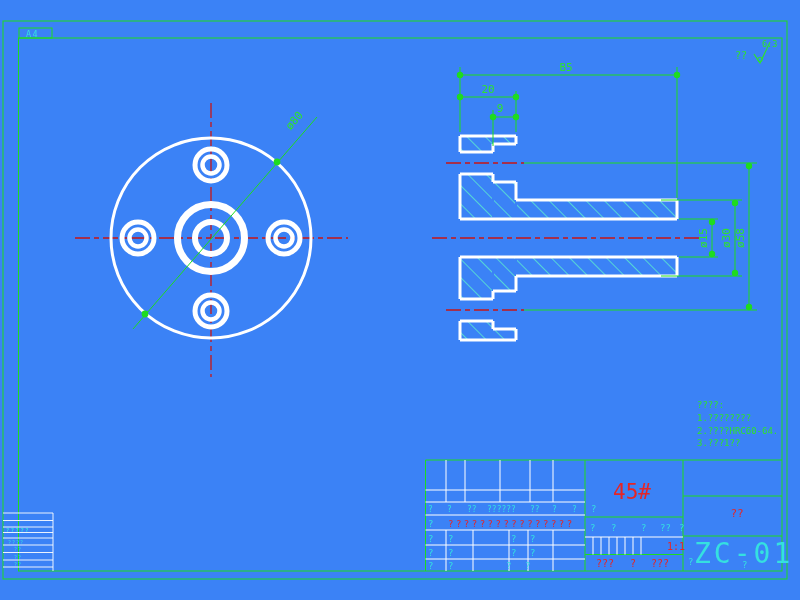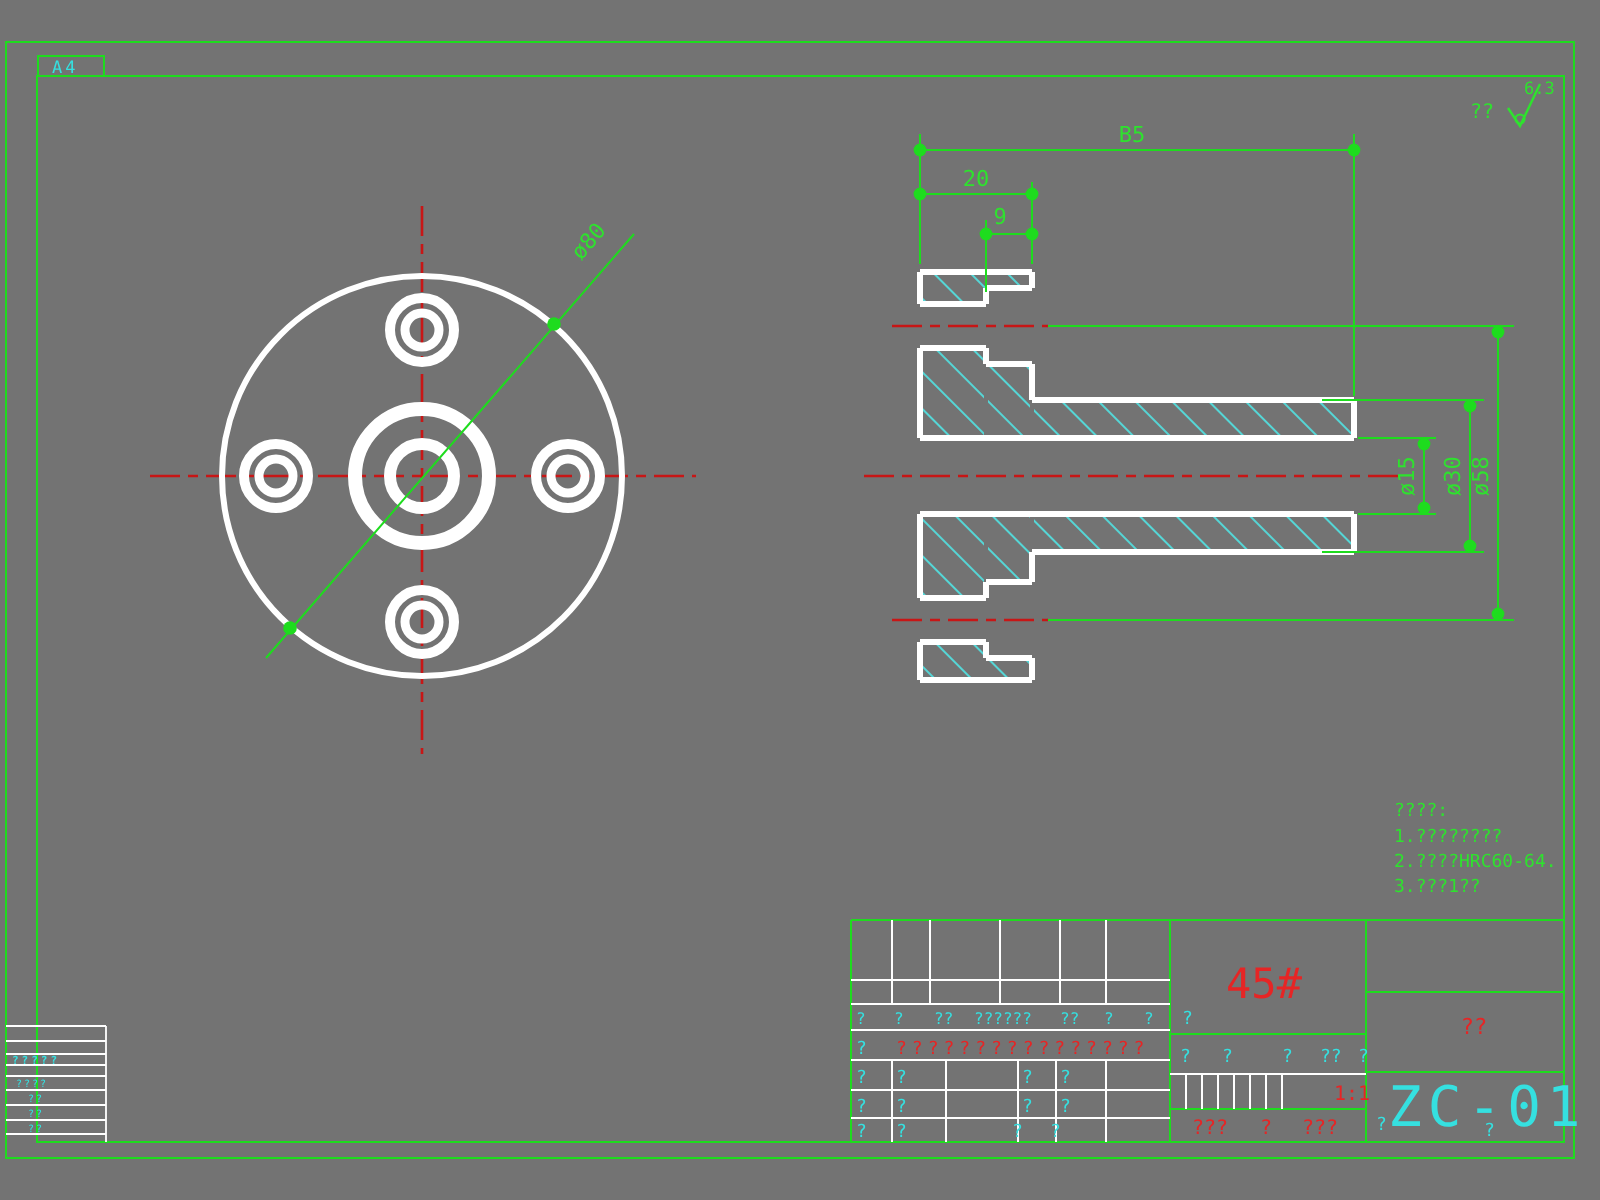--- a/index.html
+++ b/index.html
@@ -1,16 +1,16 @@
 <!DOCTYPE html>
 <html><head>
 <meta charset="utf-8">
 <style>
   html,body{margin:0;padding:0;background:#000;}
-  #stage{position:relative;width:800px;height:600px;background:#737373;overflow:hidden;
+  #stage{position:relative;width:800px;height:600px;background:#3b82f6;overflow:hidden;
          font-family:"DejaVu Sans Mono", monospace;}
   svg text{font-family:"DejaVu Sans Mono", monospace;}
   .grn{stroke:#1edc1e;fill:none;stroke-width:1;}
   .wht{stroke:#ffffff;fill:none;}
   .red{stroke:#c81616;fill:none;stroke-width:1.3;}
   .gtxt{fill:#2ee22e;}
   .ctxt{fill:#35e0e0;}
   .rtxt{fill:#e62525;}
 </style>
 </head>

